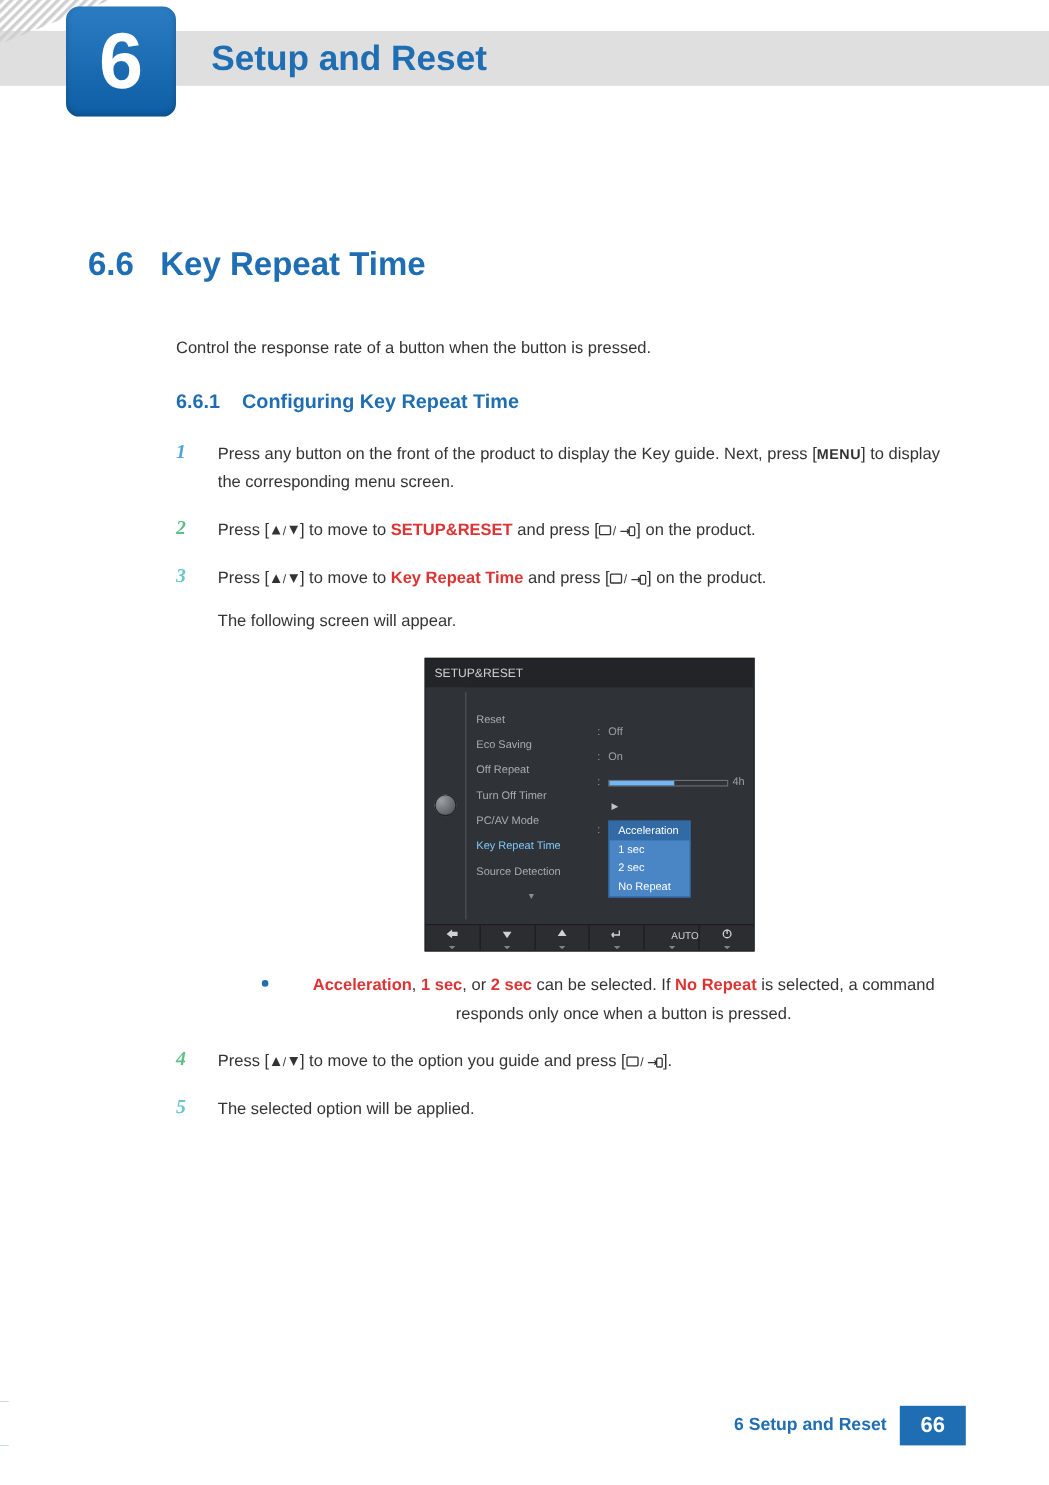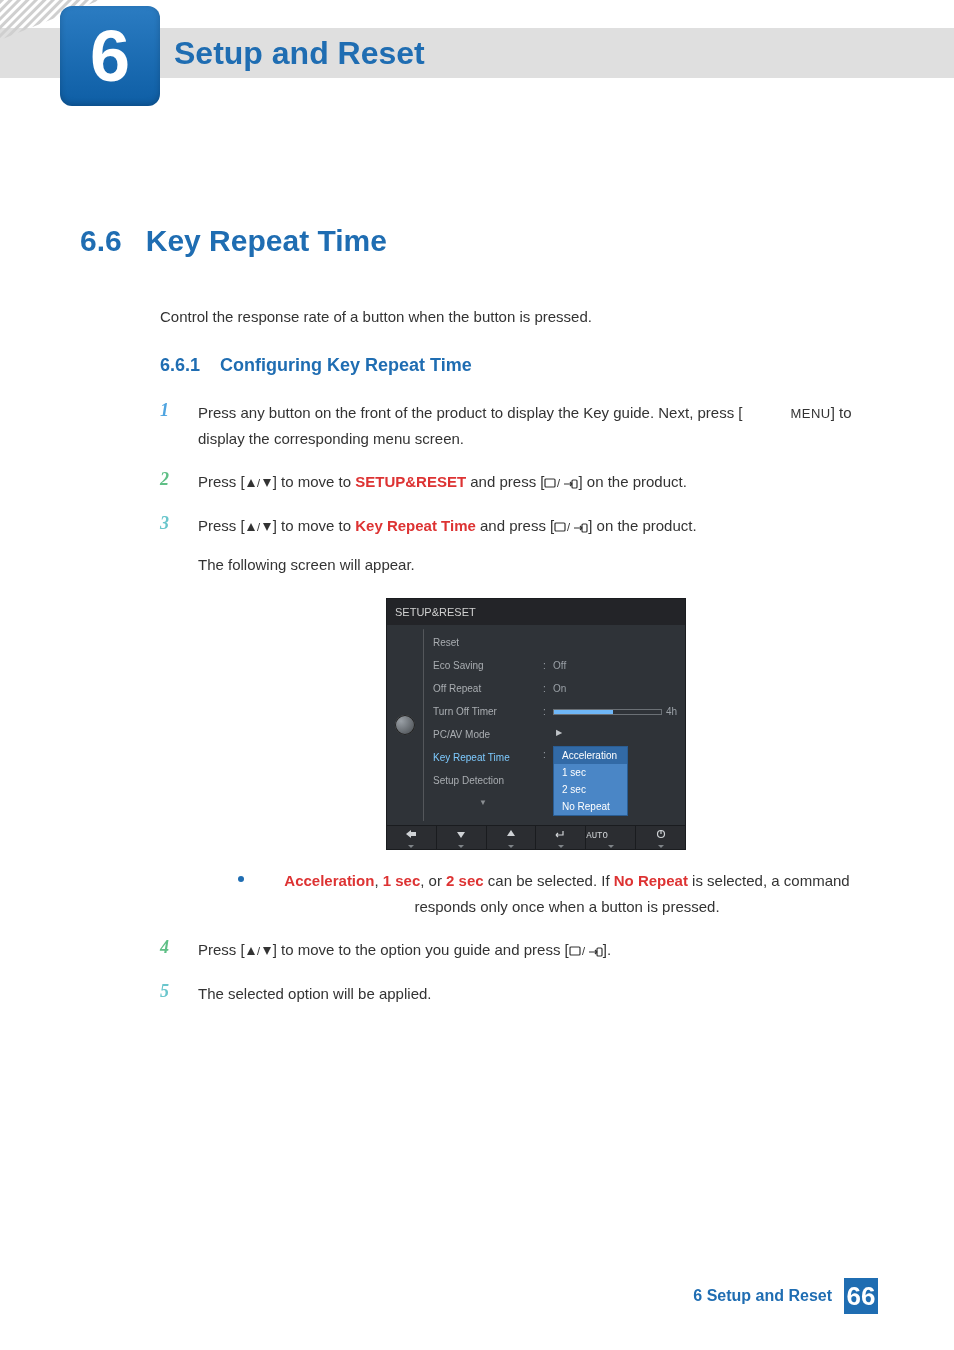--- a/index.html
+++ b/index.html
@@ -23,21 +23,21 @@
     top: 28px;
     left: 0;
     right: 0;
     height: 50px;
     background: #dfdfdf;
     z-index: 1;
   }
   .header-title {
     position: absolute;
     top: 28px;
-    left: 174px;
+    left: 192px;
     height: 50px;
     line-height: 50px;
     font-size: 32px;
     font-weight: 700;
     color: #1F6DB2;
     z-index: 3;
   }
   .hatching {
     position: absolute;
     top: 0; left: 0;
@@ -93,21 +93,21 @@
     font-size: 18px;
     width: 18px;
   }
   .step-num.c1 { color:#4fa4e0; }
   .step-num.c2 { color:#5fbf86; }
   .step-num.c3 { color:#6ac6cc; }
   .step-num.c4 { color:#5fbf86; }
   .step-num.c5 { color:#6ac6cc; }
   .step-body { flex:1; font-size: 15px; line-height: 1.7; color:#333; }
   .red { color:#d33; font-weight:700; }
-  .menu-label { font-family: Arial; font-weight:400; letter-spacing:0.5px; font-size:13px;padding-left:48px; }
+  .menu-label { font-family: Arial; font-weight:700; letter-spacing:0.5px; font-size:13px; }
   .glyph-wrap { display:inline-flex; align-items:center; vertical-align:middle; }
   .glyph-wrap svg { display:block; }
 
   .substep { margin-top: 14px; }
   .bullet-row { display:flex; gap:16px; margin:18px 0 0 40px;text-align:center; }
   .bullet-dot { width:6px; height:6px; border-radius:50%; background:#1F6DB2; margin-top:8px; flex-shrink:0;}
   .bullet-body { flex:1; font-size:15px; line-height:1.7; color:#333; }
 
   
   .osd {
@@ -138,21 +138,21 @@
     justify-content:center;
     background:#2f3338;
   }
   .osd-gear {
     width:20px; height:20px; border-radius:50%;
     background: radial-gradient(circle at 30% 30%, #9aa0a6, #5a5f64 70%);
     box-shadow: 0 0 0 1px #222 inset;
   }
   .osd-list {
     width:120px;
-    padding:6px 0;
+    padding:18px 0;
     position:relative;
   }
   .osd-list::before {
     content:"";
     position:absolute;
     left:0; top:4px; bottom:4px;
     width:1px;
     background: rgba(255,255,255,.18);
     border-radius:1px;
   }
@@ -184,27 +184,26 @@
   .osd-popup-item { padding:2px 10px 2px 8px; font-size:10px; line-height:1.3; }
   .osd-popup-item.sel { background:#326aa6; }
   .osd-arrow-down { text-align:center; color:#8a8e92; font-size:8px; padding-top:4px; width:120px; }
   .osd-footer {
     display:flex;
     background:#2b2d31;
     border-top:1px solid #1a1c1f;
   }
   .osd-fbtn {
     flex:1;
-    text-align:left;
+    text-align:right;
     padding:3px 0 5px 0;
     color:#cfd2d5;
     border-right:1px solid #1a1c1f;
     font-size:9px;
     position:relative;
-    font-family:Liberation Mono, monospace;
   }
   .osd-fbtn::after {
     content:"";
     position:absolute;
     left:50%; bottom:1px;
     transform:translateX(-50%);
     width:0;height:0;
     border-left:3px solid transparent;
     border-right:3px solid transparent;
     border-top:3px solid #7f8387;
@@ -232,22 +231,22 @@
     top:4px;
     display:flex;
     align-items:center;
     gap:12px;
   }
   .footer-text { color:#1F6DB2; font-weight:700; font-size:16px; }
   .footer-badge {
     background:#1F6DB2;
     color:#fff;
     font-weight:700;
-    font-size:26px;
-    width:34px; height:36px;
+    font-size:20px;
+    width:60px; height:36px;
     display:flex; align-items:center; justify-content:center;
   }
   .left-stripe {
     position:absolute;
     left:0; bottom:36px;
     width:8px; height:40px;
     background:#1F6DB2;
   }
 </style>
 </head>
@@ -337,21 +336,21 @@
             <div class="osd-iconcol">
               <div class="osd-gear"></div>
             </div>
             <div class="osd-list">
               <div class="osd-item">Reset</div>
               <div class="osd-item">Eco Saving</div>
               <div class="osd-item">Off Repeat</div>
               <div class="osd-item">Turn Off Timer</div>
               <div class="osd-item">PC/AV Mode</div>
               <div class="osd-item hi">Key Repeat Time</div>
-              <div class="osd-item">Setup Detection</div>
+              <div class="osd-item">Source Detection</div>
               <div class="osd-arrow-down">▼</div>
             </div>
             <div class="osd-vals">
               <div class="osd-row">&nbsp;</div>
               <div class="osd-row">
                   <span class="osd-colon">:</span>
                   <span class="osd-val">Off</span>
                 </div>
               <div class="osd-row">
                   <span class="osd-colon">:</span>

